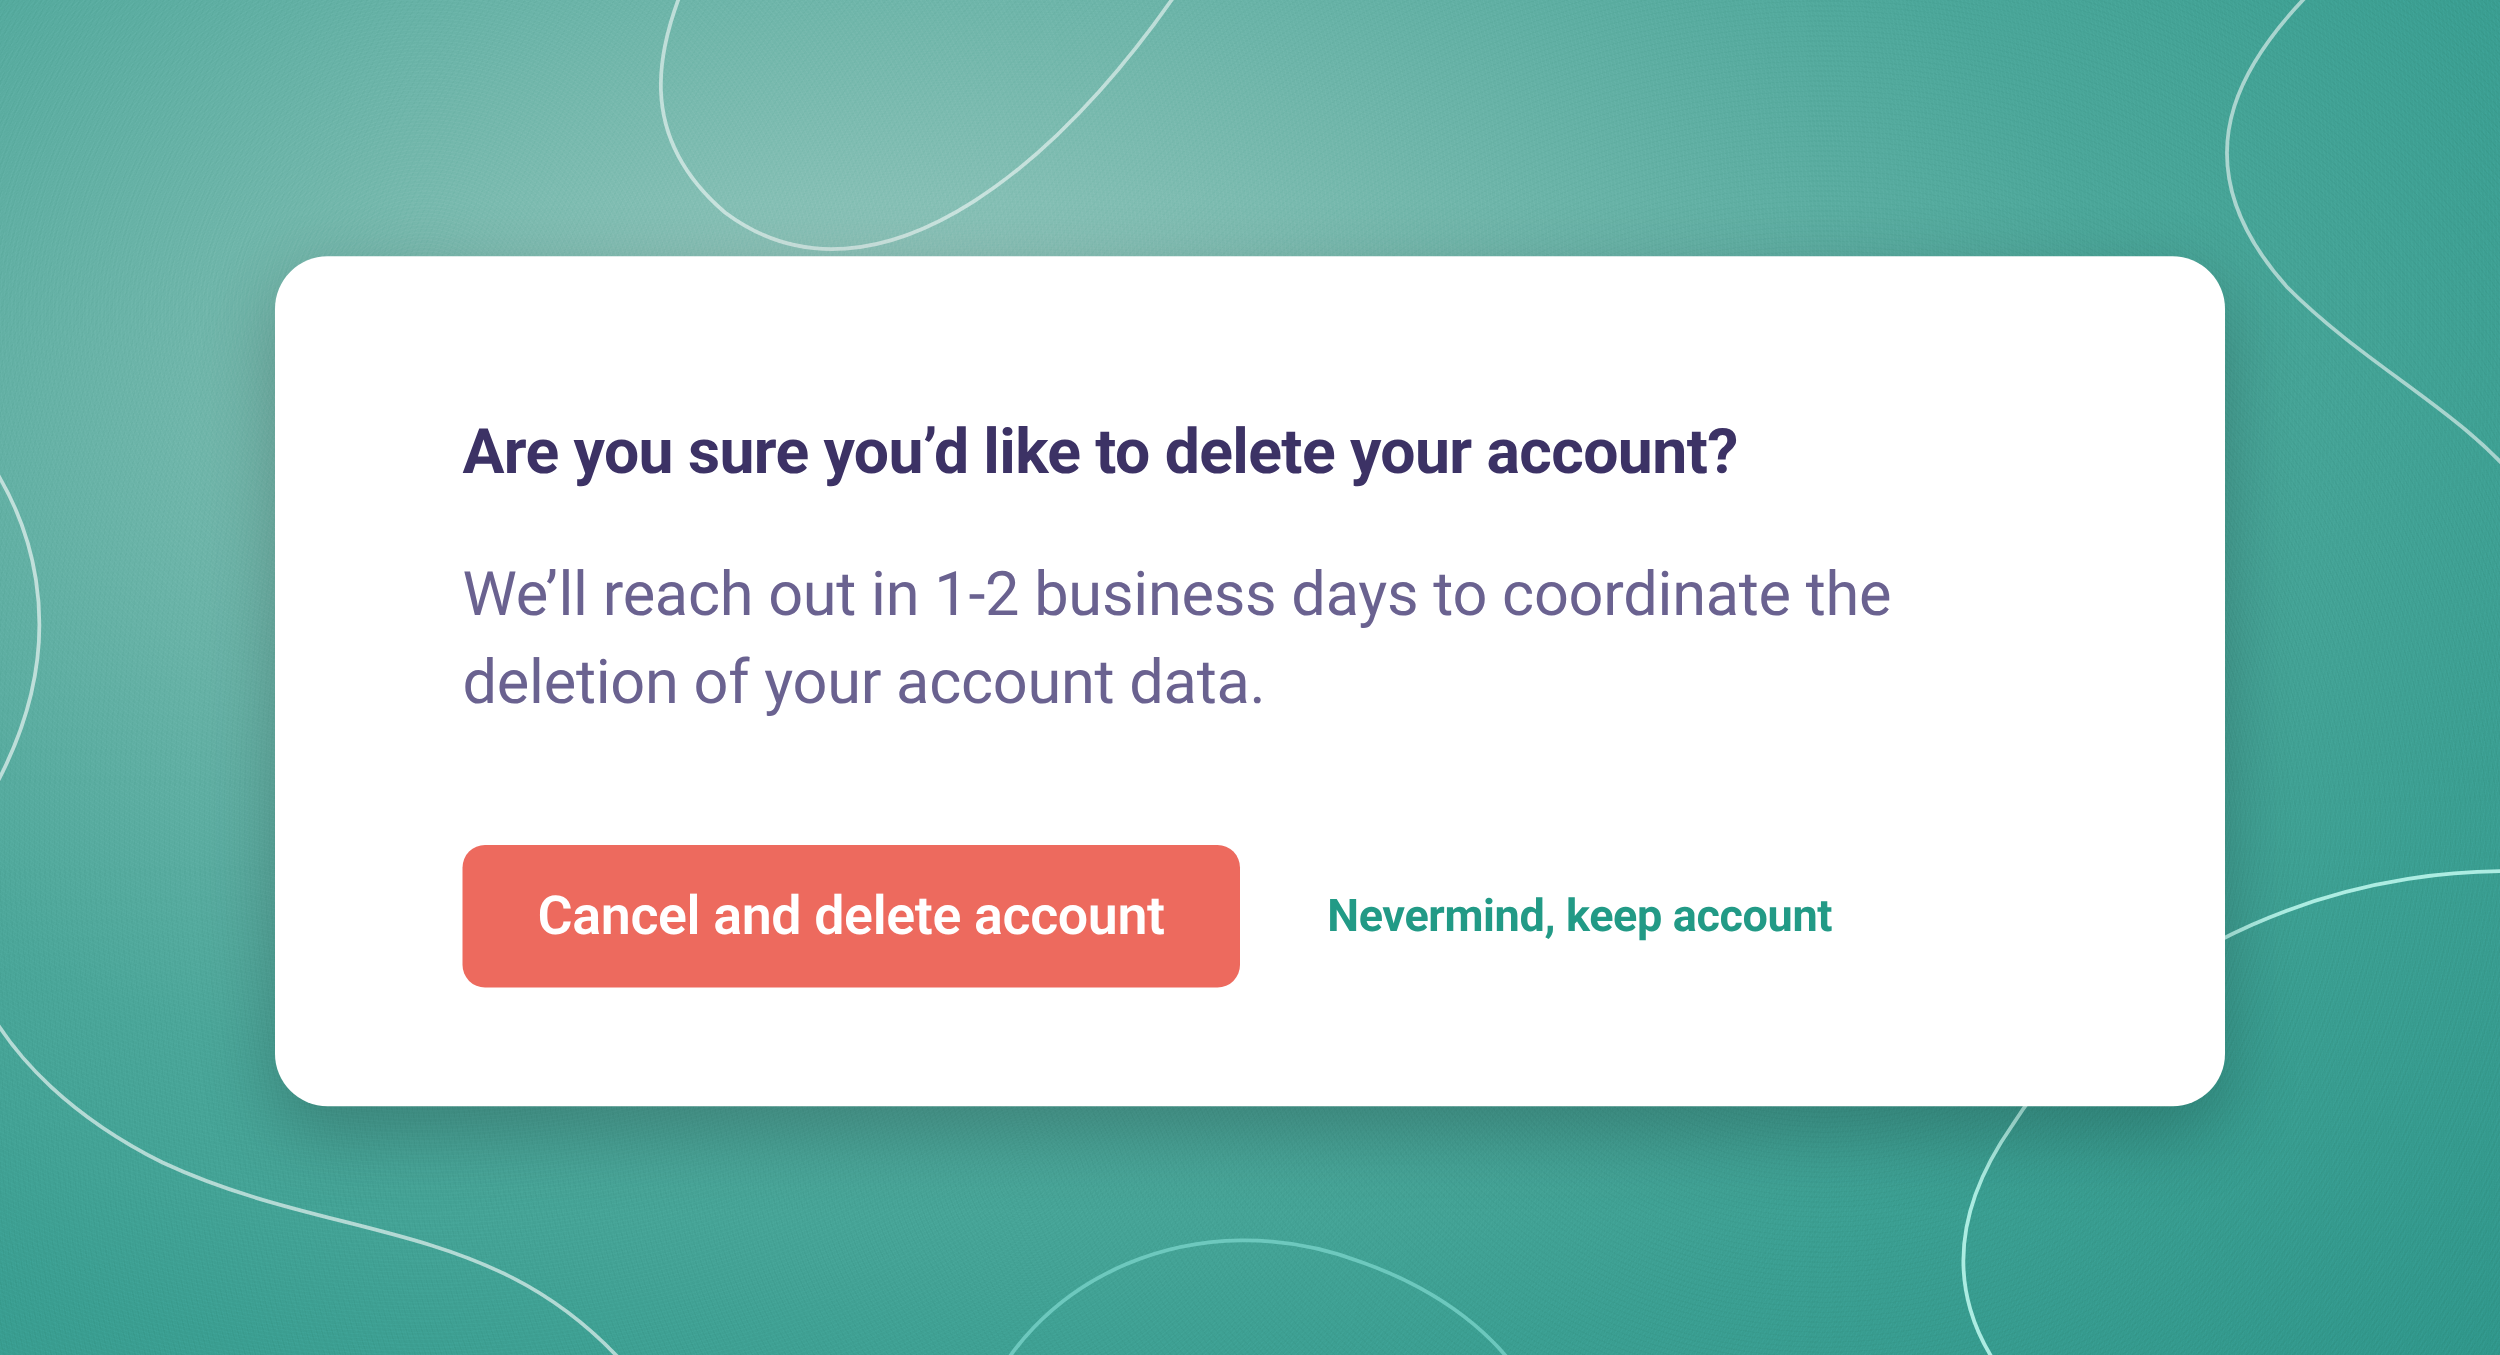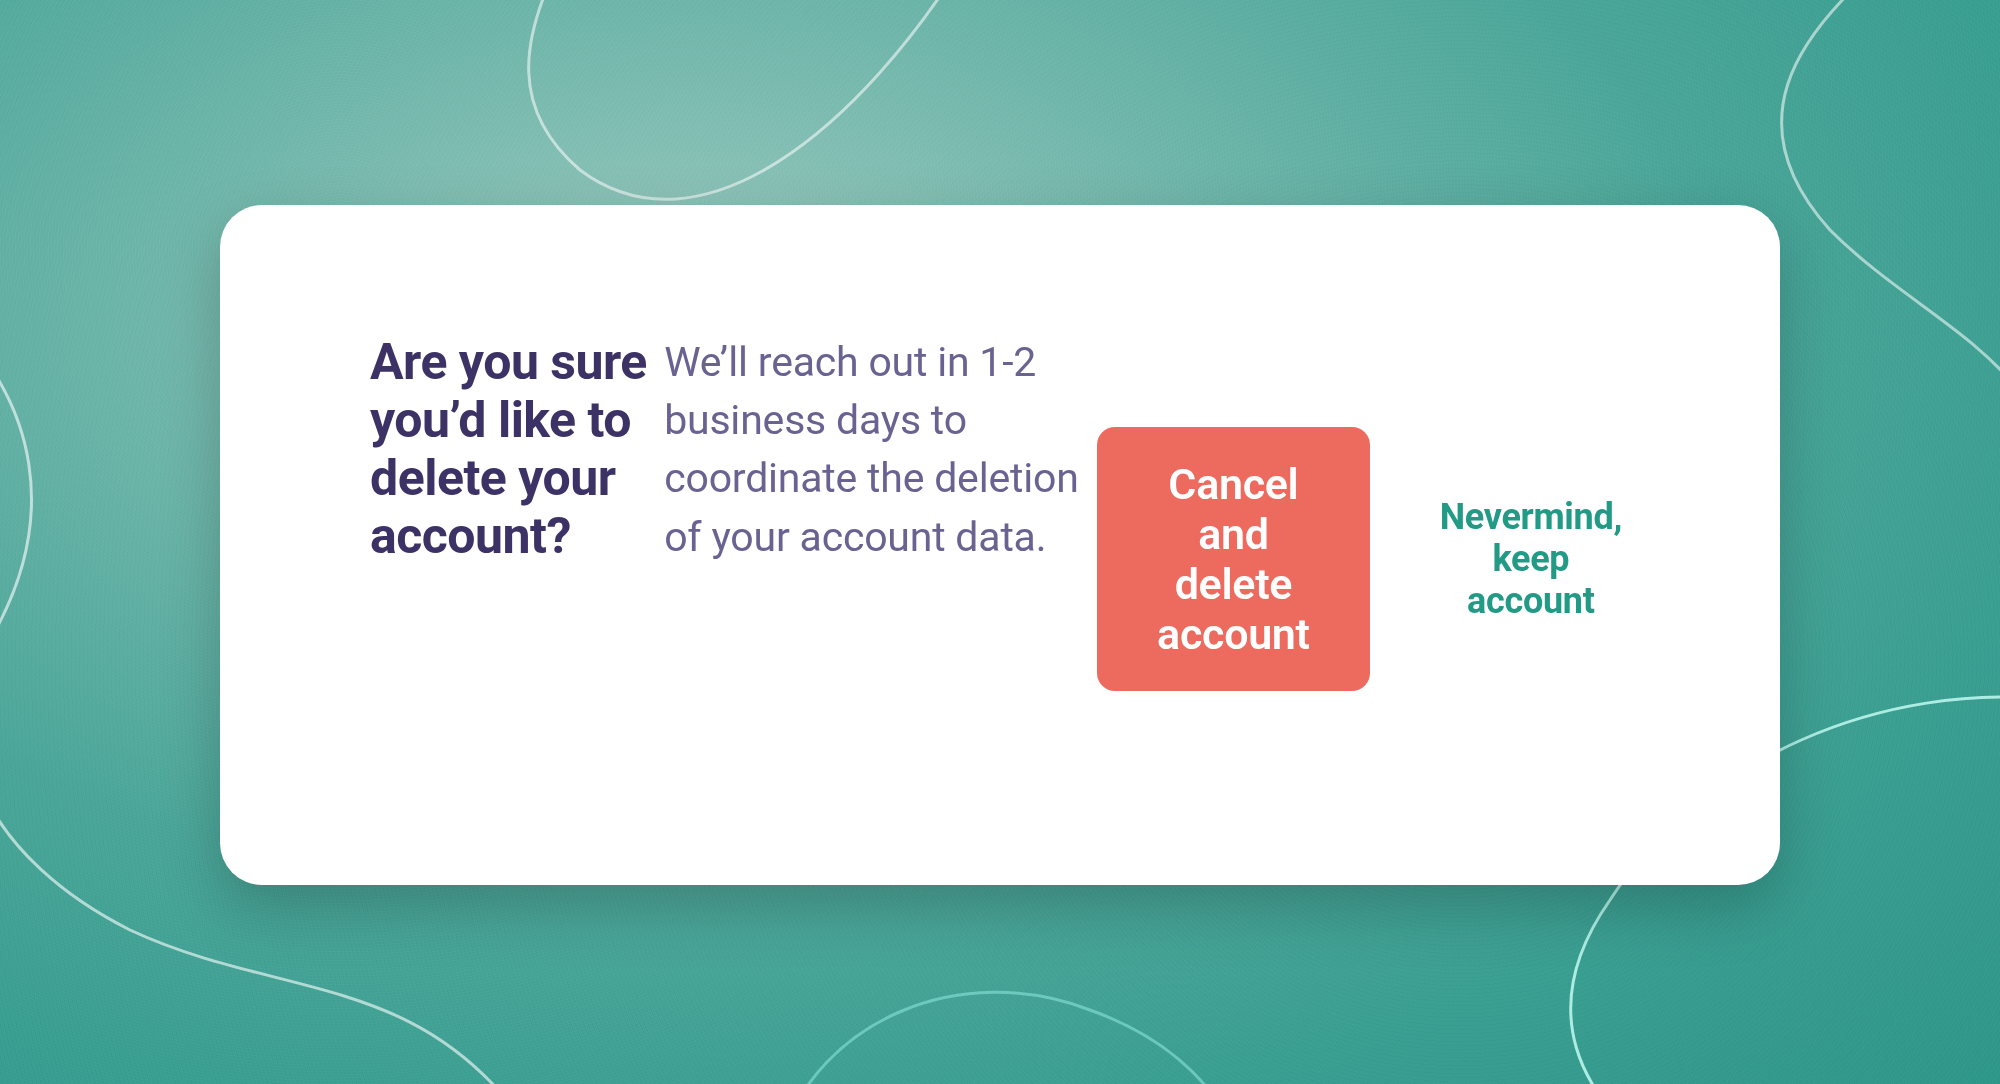--- a/index.html
+++ b/index.html
@@ -40,33 +40,33 @@
       position: absolute;
       left: 220px;
       top: 205px;
       width: 1560px;
       height: 680px;
       background: #ffffff;
       border-radius: 42px;
       box-shadow: 0 22px 60px rgba(0,0,0,0.22);
       padding: 128px 150px 100px 150px;
       display: flex;
-      flex-direction: row;
+      flex-direction: column;
     }
 
     .modal-title {
       font-size: 50px;
       font-weight: 700;
       color: #3c3265;
       letter-spacing: -0.5px;
       margin-bottom: 50px;
     }
 
     .modal-body {
-      font-size: 41px;
+      font-size: 49px;
       font-weight: 400;
       color: #6a6290;
       line-height: 1.42;
       letter-spacing: -0.2px;
       max-width: 1200px;
       margin-bottom: 96px;
     }
 
     .modal-actions {
       display: flex;

